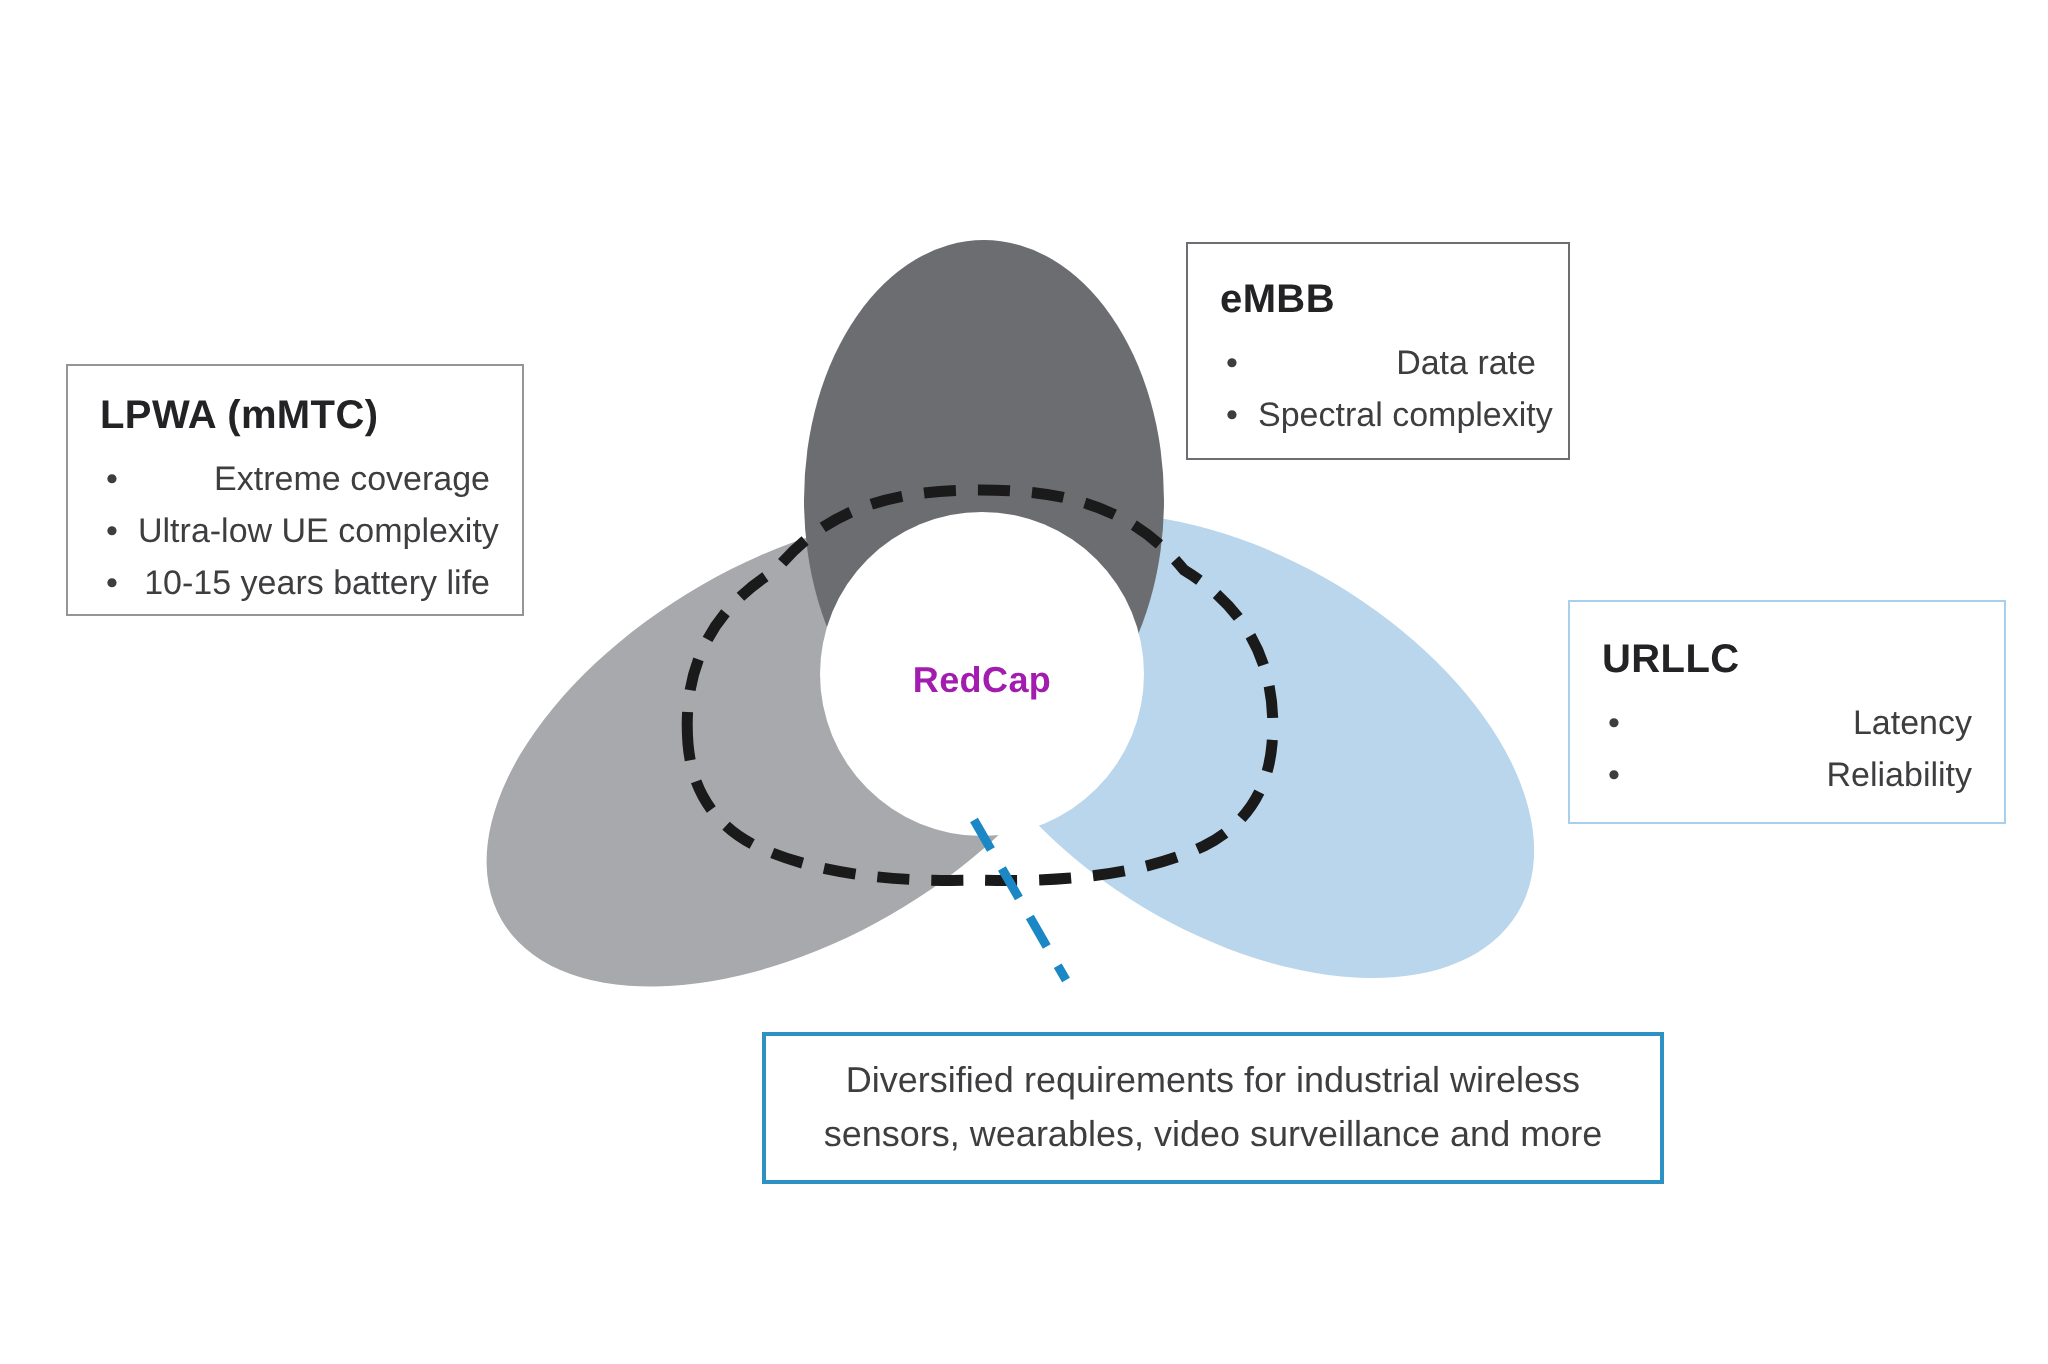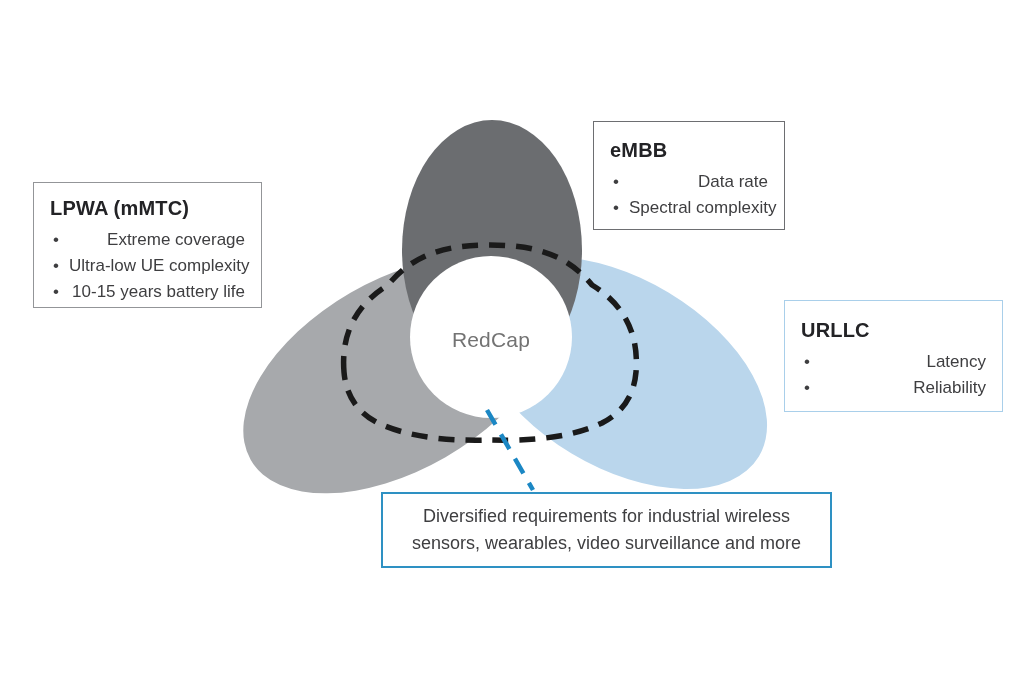--- a/index.html
+++ b/index.html
@@ -44,43 +44,43 @@
     top: 0;
     color: #3e3e40;
   }
 
   .lpwa-box  { left: 33px;  top: 182px; width: 229px; height: 126px; border: 1px solid #939598; }
   .embb-box  { left: 593px; top: 121px; width: 192px; height: 109px; border: 1px solid #6d6e71; padding-top: 17px; }
   .urllc-box { left: 784px; top: 300px; width: 219px; height: 112px; border: 1px solid #a9cfea; padding-top: 18px; }
 
   .note-box {
     position: absolute;
-    left: 381px; top: 492px; width: 451px; height: 76px;
+    left: 381px; top: 516px; width: 451px; height: 76px;
     box-sizing: border-box;
     border: 2px solid #2e91c3;
     background: #ffffff;
     display: flex;
     flex-direction: column;
     align-items: center;
     justify-content: center;
   }
   .note-box .note-line {
     font-size: 18px;
     color: #3e3e40;
     line-height: 27px;
     white-space: nowrap;
   }
 
   .redcap-label {
     position: absolute;
     left: 411px; top: 320px; width: 160px; height: 40px;
     display: flex; align-items: center; justify-content: center;
-    font-size: 21px;
-    font-weight: normal;
-    color: #737373;
+    font-size: 18px;
+    font-weight: bold;
+    color: #a21caf;
     letter-spacing: 0.2px;
   }
 </style>
 </head>
 <body>
 
 <div class="canvas">
 
   <svg class="venn-svg" viewBox="0 0 1024 682" aria-hidden="true">
 

